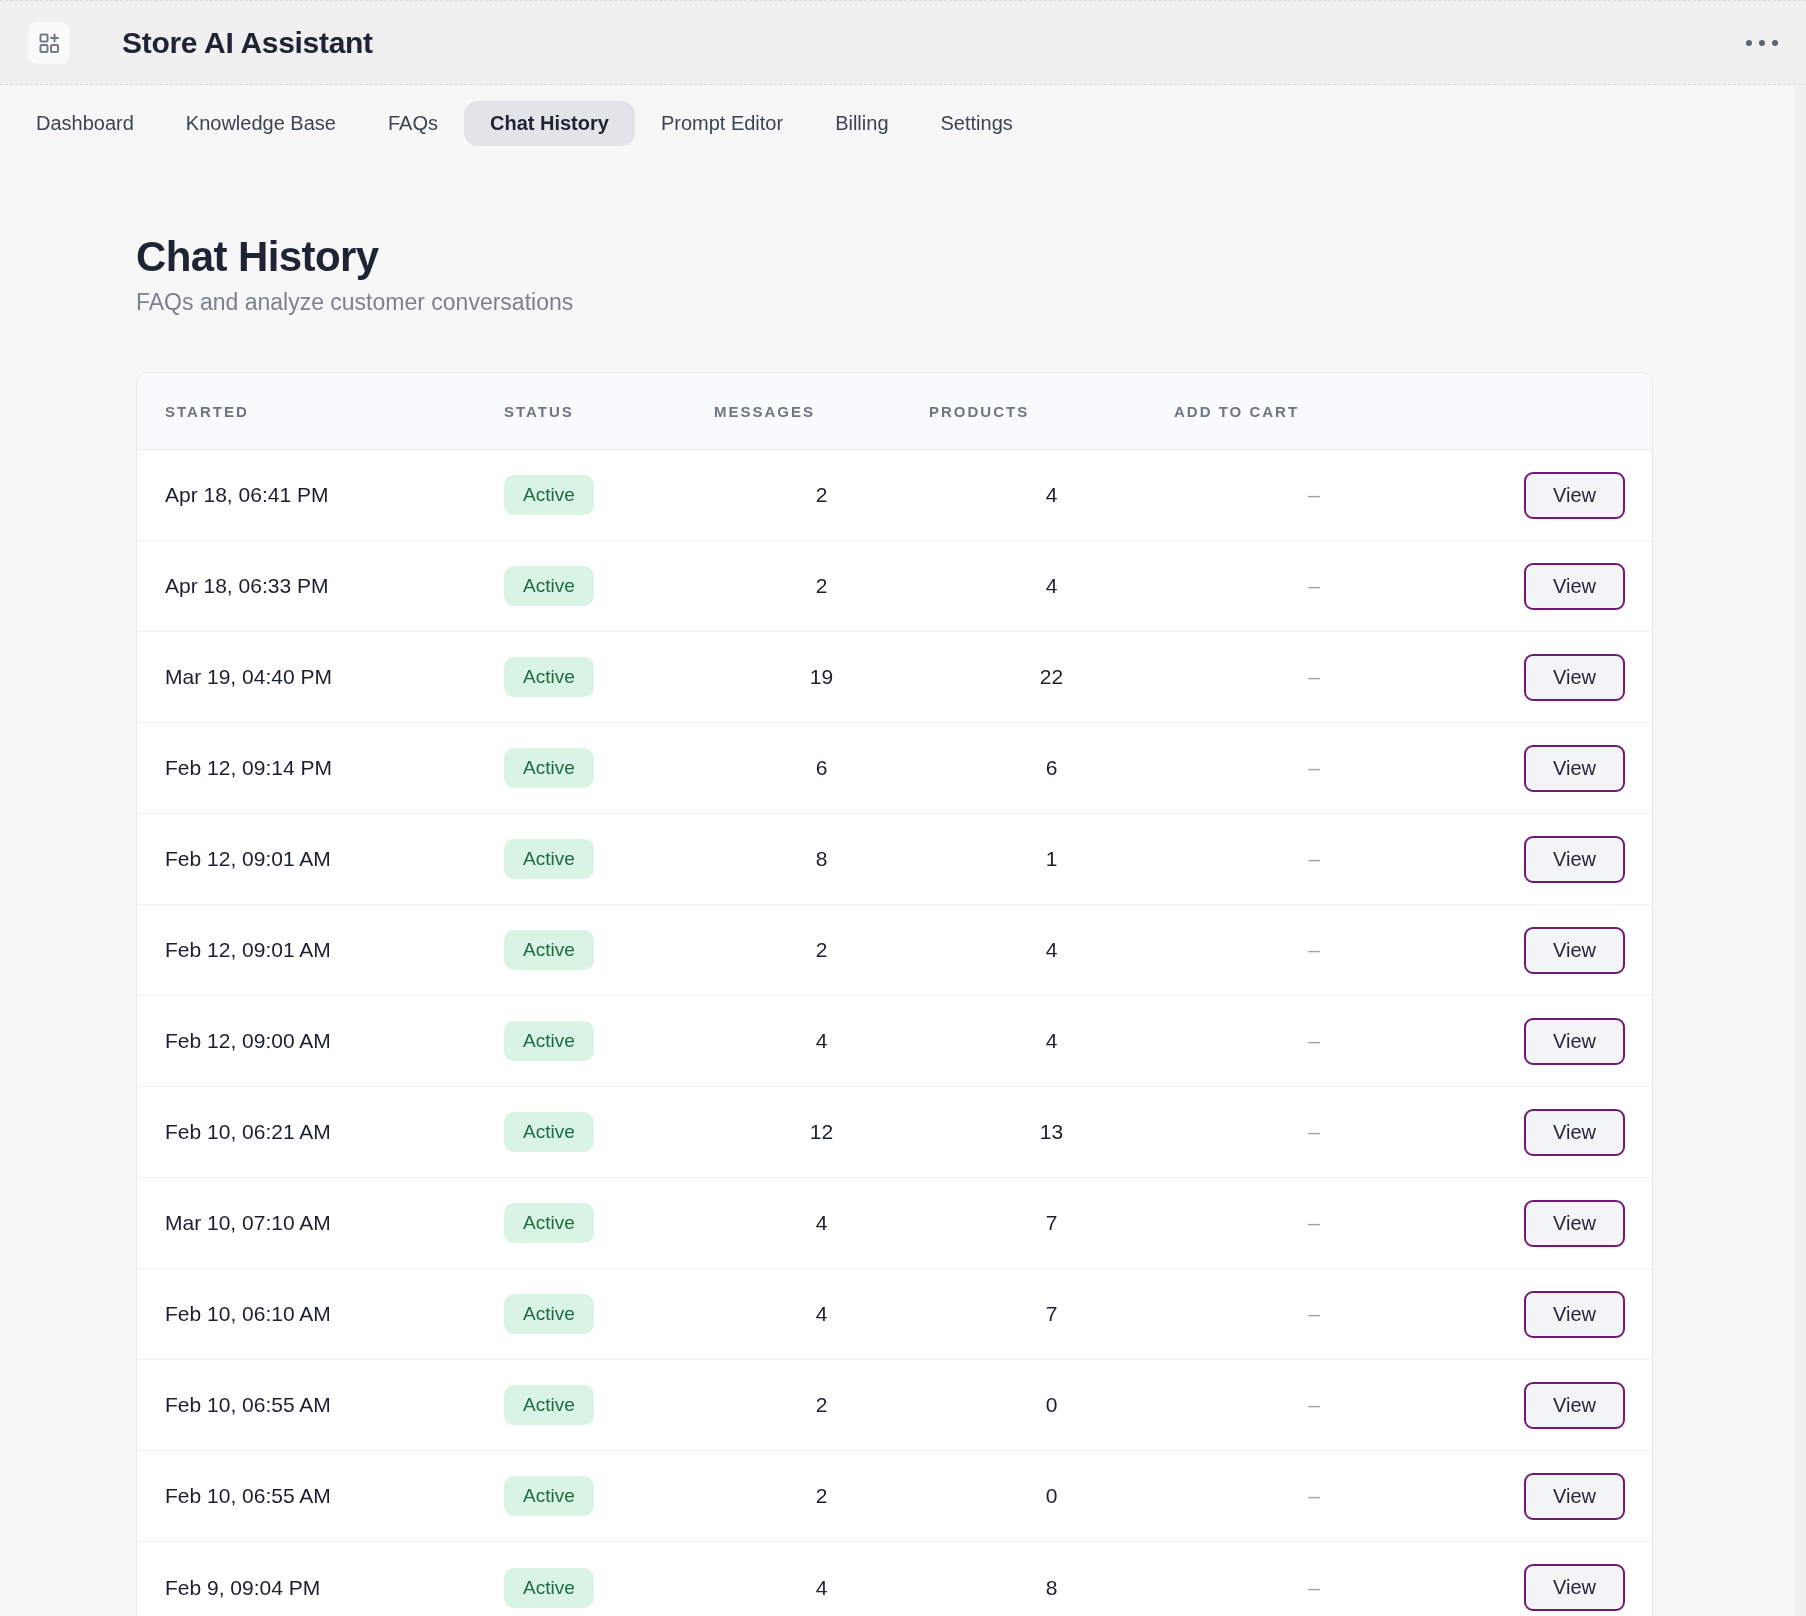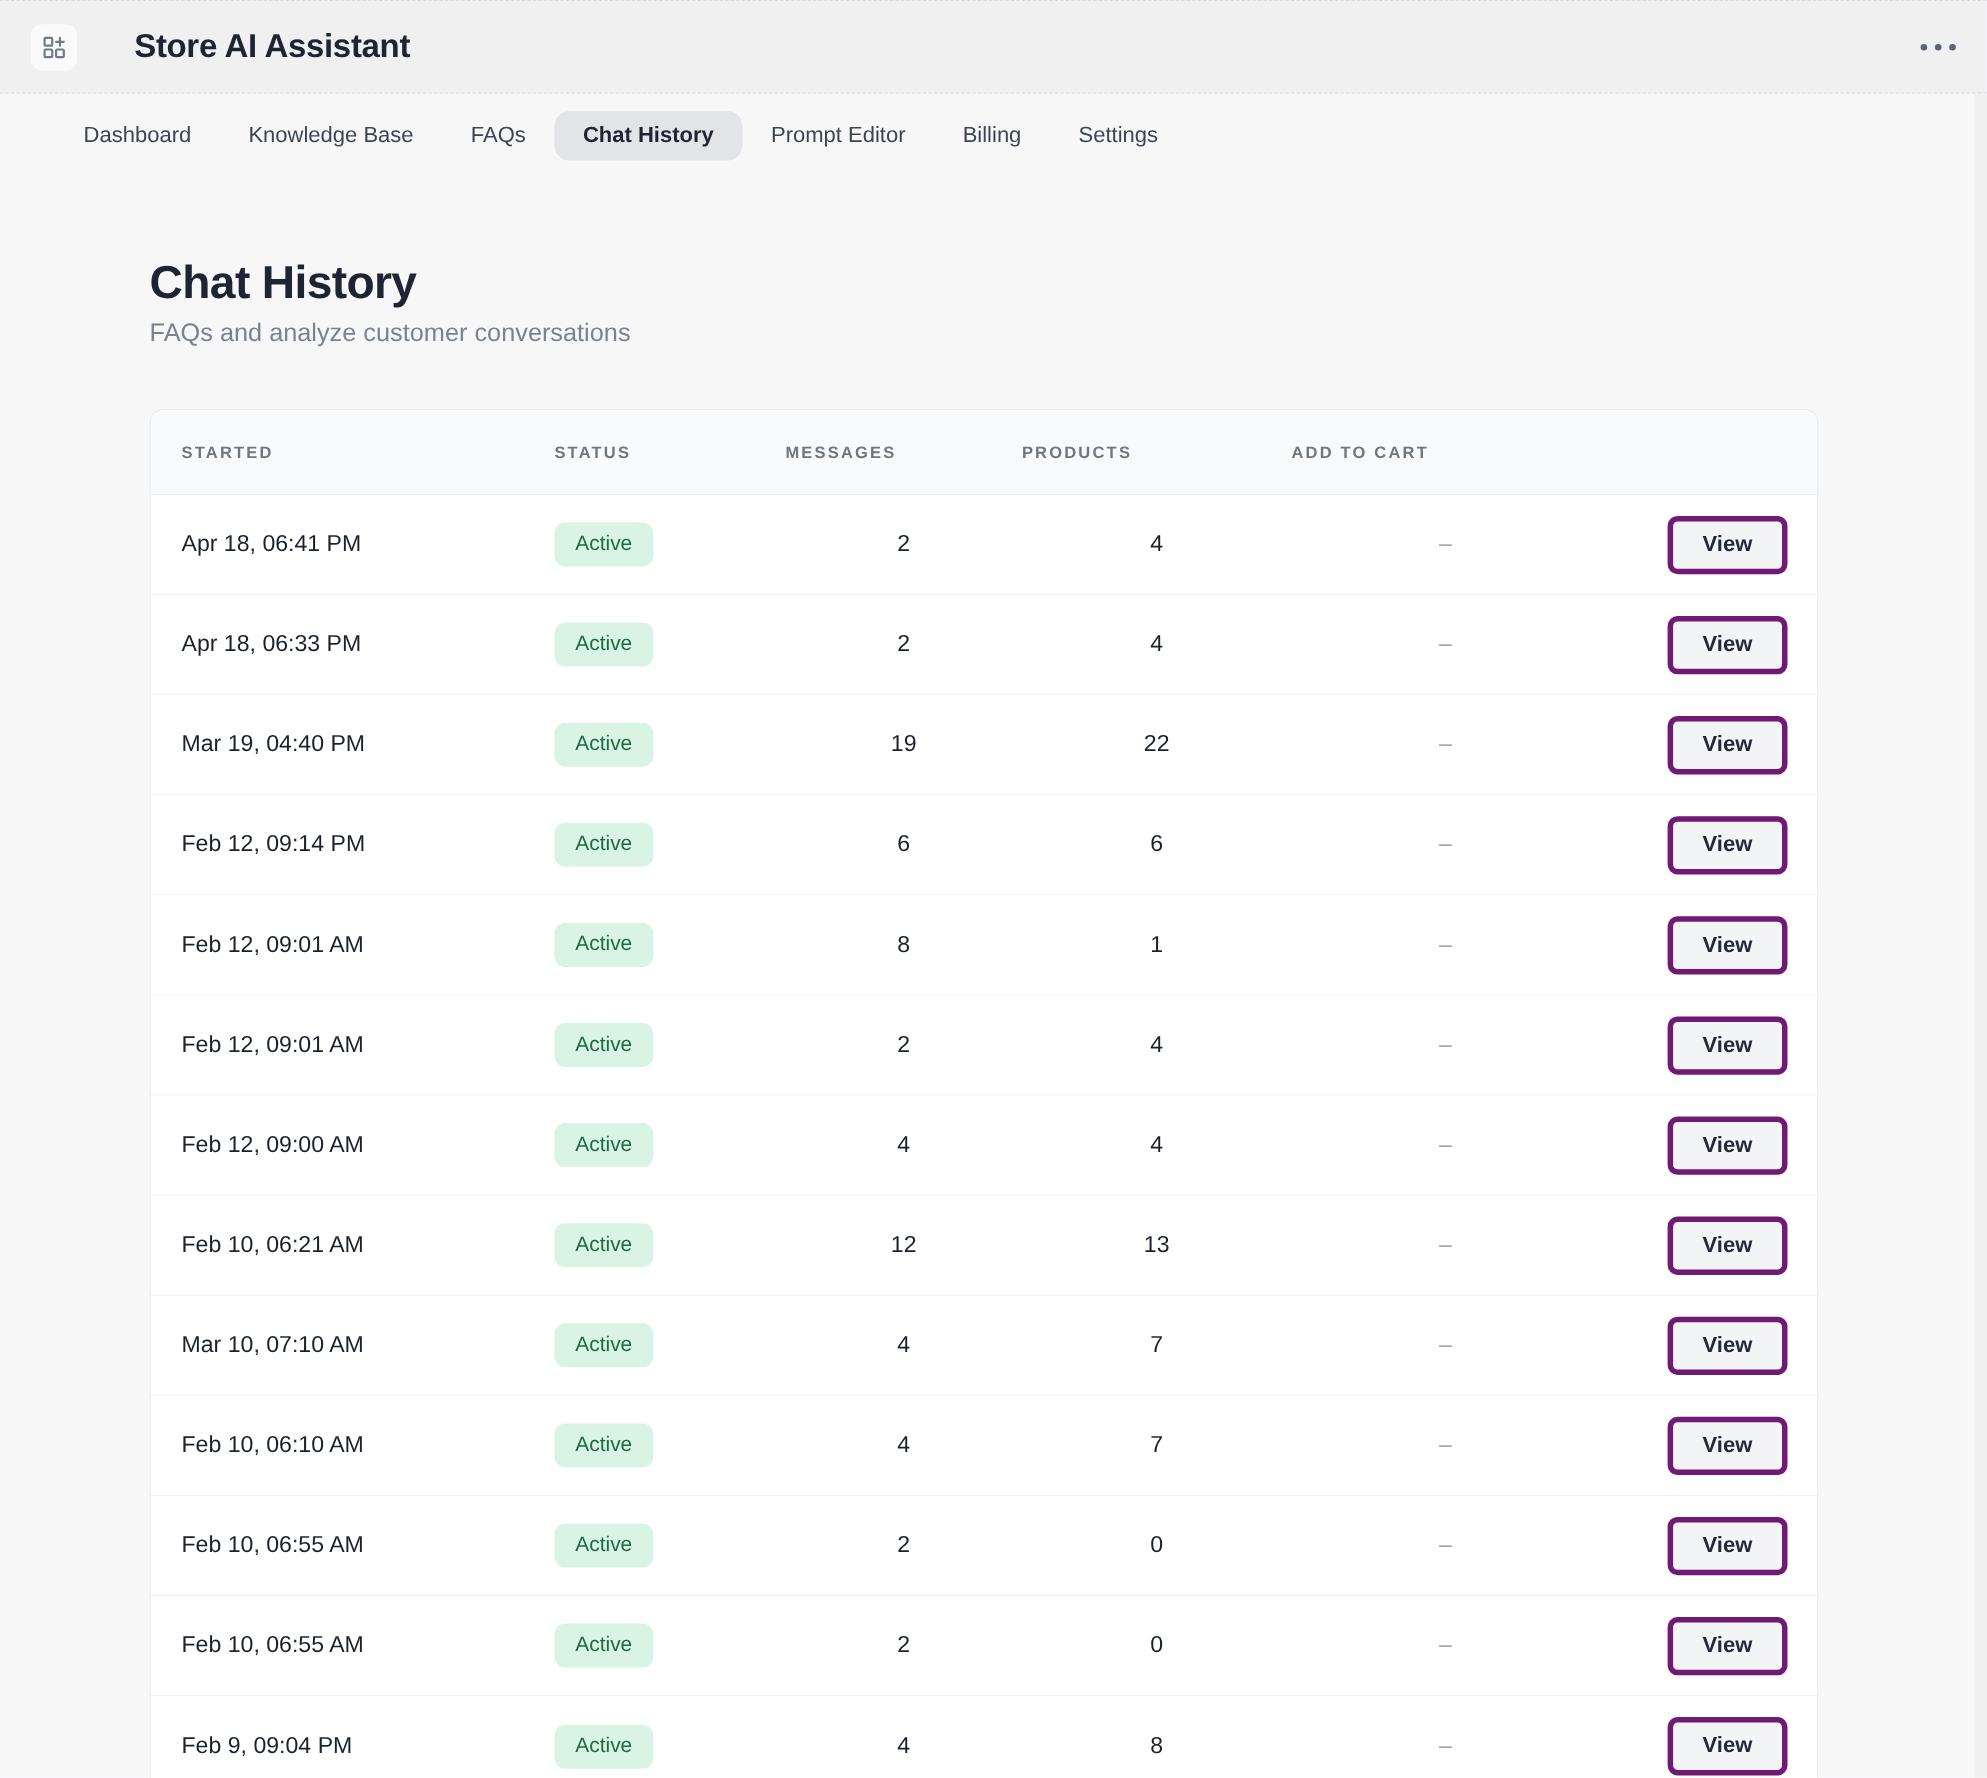--- a/index.html
+++ b/index.html
@@ -40,21 +40,20 @@
   }
   .overflow-btn .dot {
     width: 6px; height: 6px; border-radius: 50%;
     background: #5c6575;
   }
 
   
   .tabs {
     display: flex; align-items: center;
     padding: 16px 10px 0 10px;
-    margin-left: 40px;
   }
   .tab {
     padding: 11px 26px;
     font-size: 20px; font-weight: 500;
     color: #3c4452;
     border-radius: 14px;
     white-space: nowrap;
     cursor: pointer;
   }
   .tab.active {
@@ -118,25 +117,25 @@
     display: inline-block;
     padding: 9px 19px;
     background: var(--badge-bg, #d9f3e4);
     color: var(--badge-text, #1d6b40);
     font-size: 19px; font-weight: 500;
     border-radius: 10px;
   }
   .td.actions { display: flex; justify-content: flex-end; padding-right: 27px; }
   .view-btn {
     padding: 10px 27px;
-    font-size: 20px; font-weight: 700;
+    font-size: 20px; font-weight: 400;
     font-family: "Liberation Sans", sans-serif;
     color: #232939;
     background: #f3f4f5;
-    border: 5px solid #701a75;
+    border: 2px solid #701a75;
     border-radius: 9px;
     cursor: pointer;
   }
 
   
   .scrollbar-track {
     position: fixed; right: 0; top: 86px; bottom: 0;
     width: 11px;
     background: #f0f0f1;
   }

